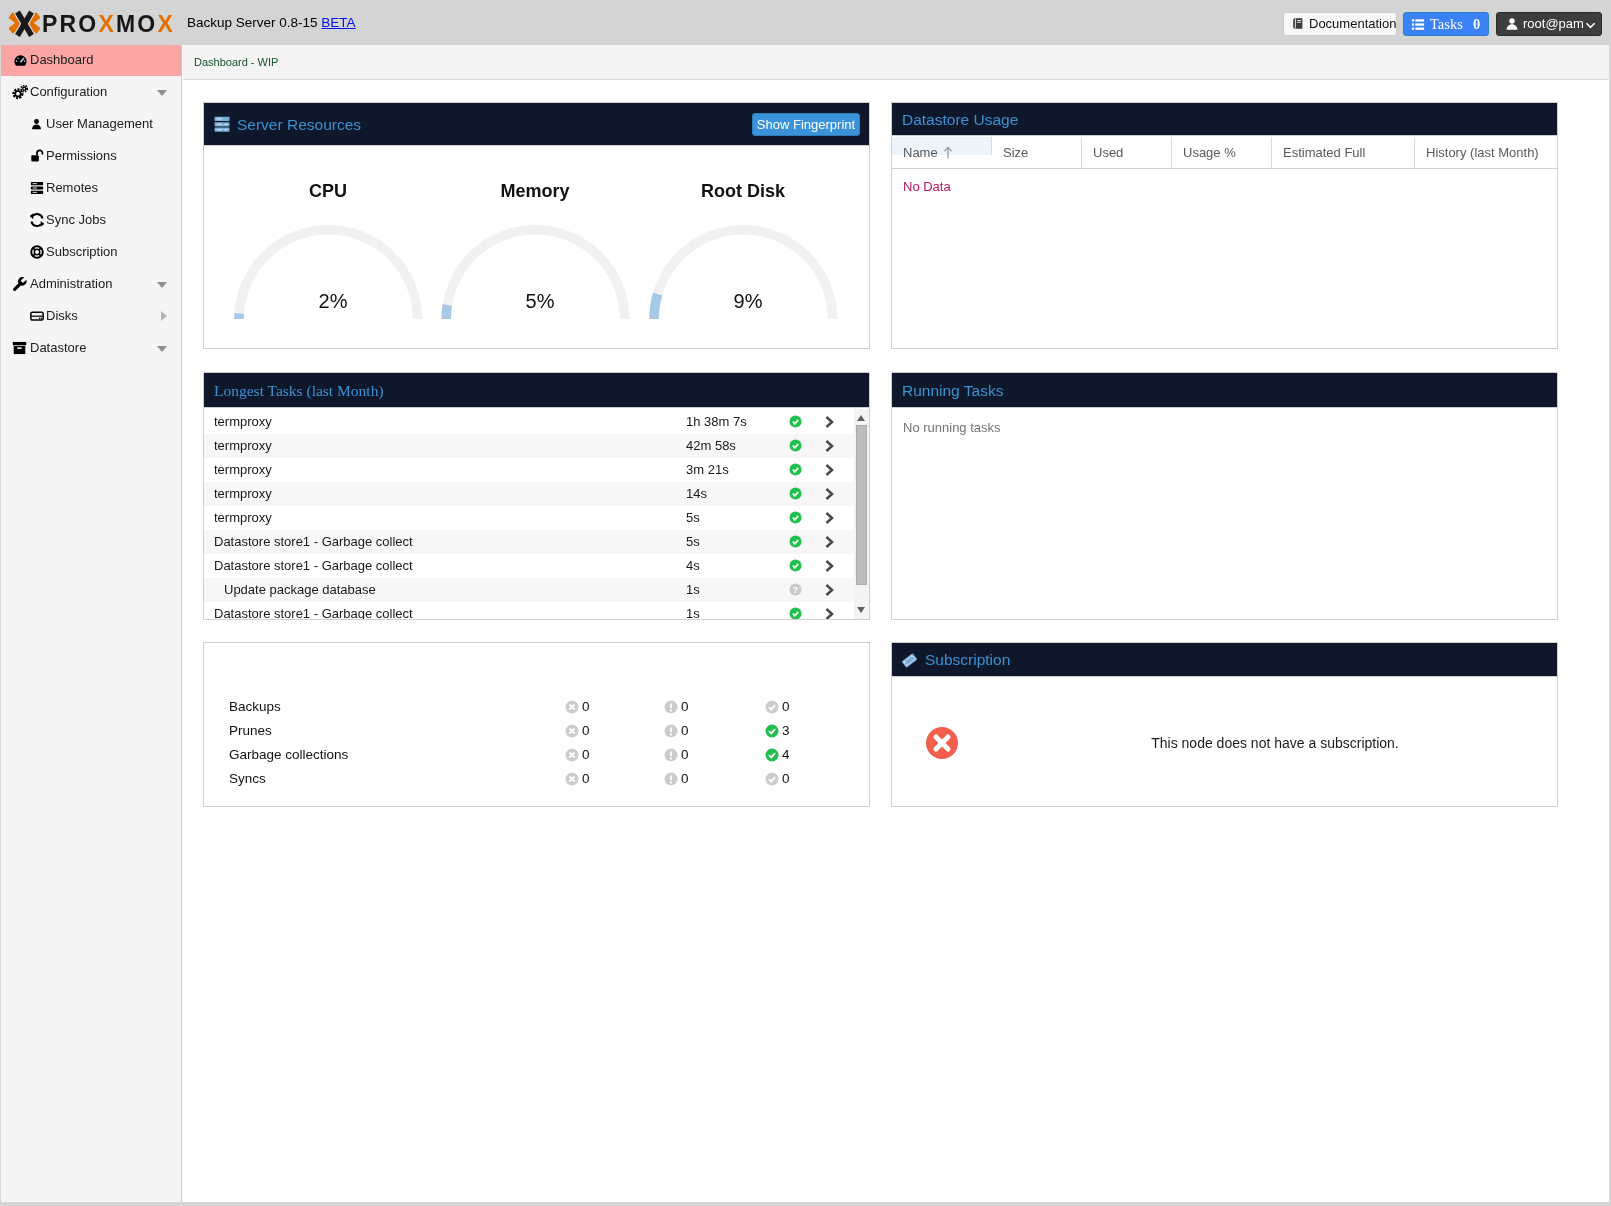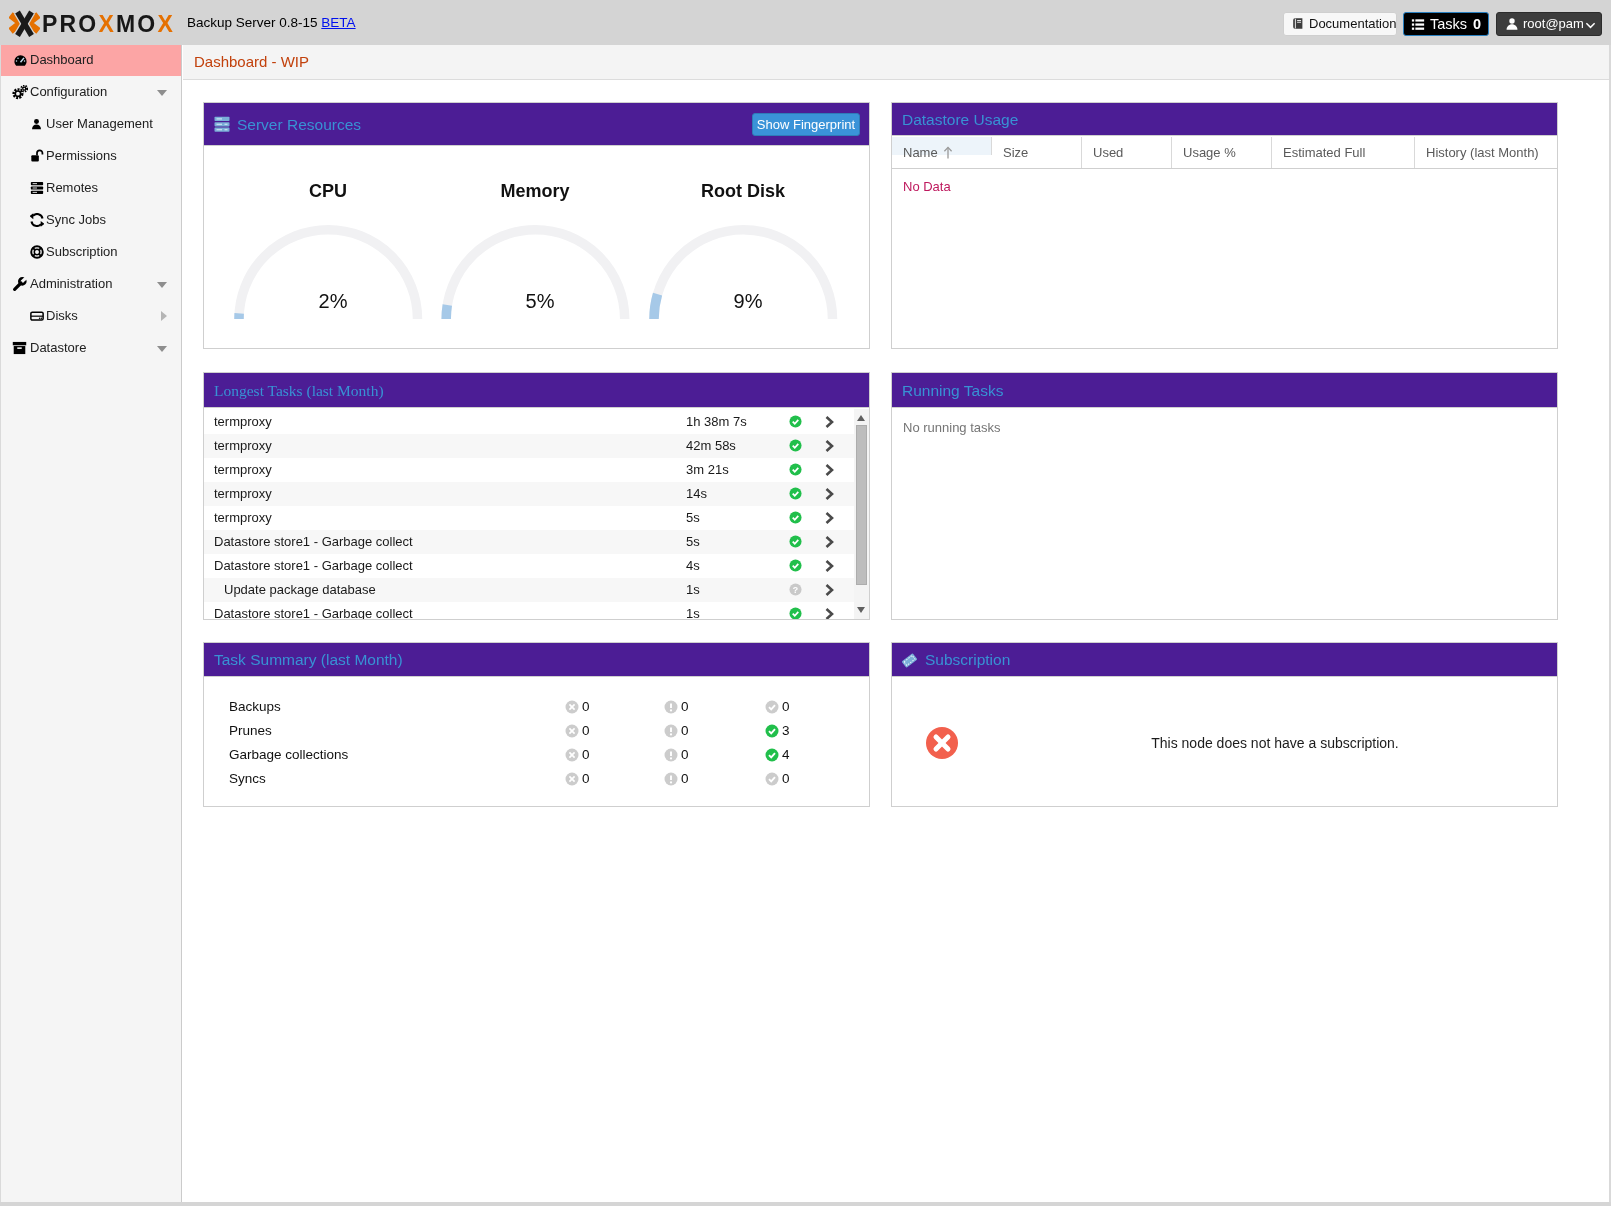--- a/index.html
+++ b/index.html
@@ -17,24 +17,24 @@
 
 #sidebar { position:absolute; left:0; top:45px; width:182px; height:1161px; background:#f5f5f5; border-right:1px solid #cbcbcb; }
 .navrow { position:absolute; left:0; width:181px; height:32px; font-size:13px; color:#202020; }
 .navrow .lbl { position:absolute; top:0; height:32px; line-height:32px; }
 .navrow svg { position:absolute; top:9px; }
 .caret-down { position:absolute; right:14px; top:14px; width:0; height:0; border-left:5px solid transparent; border-right:5px solid transparent; border-top:6px solid #8e8e8e; }
 .caret-right { position:absolute; right:14px; top:11px; width:0; height:0; border-top:5px solid transparent; border-bottom:5px solid transparent; border-left:6px solid #b5b5b5; }
 
 
 #titlebar { position:absolute; left:183px; top:45px; width:1428px; height:35px; background:#f4f4f4; border-bottom:1px solid #dcdcdc; }
-#titlebar span { position:absolute; left:11px; top:0; line-height:34px; font-size:15px; color:#c2410c; }
+#titlebar span { position:absolute; left:11px; top:0; line-height:34px; font-size:11px; color:#14532d; }
 
 .panel { position:absolute; background:#fff; border:1px solid #cfcfcf; }
-.phead { position:absolute; left:0; top:0; right:0; background:#4c1d95; border-bottom:1px solid #cfcfcf; }
+.phead { position:absolute; left:0; top:0; right:0; background:#0f172a; border-bottom:1px solid #cfcfcf; }
 .ptitle { position:absolute; font-size:15.5px; color:#3892d4; }
 </style>
 </head>
 <body>
 <div id="root">
 
 <div id="topbar">
   <svg class="abs" style="left:9px;top:7px" width="31" height="31" viewBox="0 0 31 31">
     <polyline points="1.5,8 11.8,16 1.5,24" fill="none" stroke="#e57000" stroke-width="7"></polyline>
     <polyline points="29.5,8 19.2,16 29.5,24" fill="none" stroke="#e57000" stroke-width="7"></polyline>
@@ -47,21 +47,21 @@
   <div id="prodtext">Backup Server 0.8-15 <a id="beta" href="#">BETA</a></div>
   <div class="topbtn" style="left:1283px;width:114px;background:#f7f7f7;border:1px solid #cfcfcf;color:#111;font-size:13px;">
     <svg style="position:absolute;left:7px;top:4px" width="14" height="14" viewBox="0 0 16 16">
           <path d="M4.5 1.5 h8.5 v12 h-8.5 a2 2 0 0 1 -2-2 v-8 a2 2 0 0 1 2-2 z" fill="#3c3c3c"></path>
           <line x1="5" y1="2" x2="5" y2="13" stroke="#fff" stroke-width="1"></line>
           <line x1="7" y1="4" x2="11.5" y2="4" stroke="#fff" stroke-width="1"></line>
           <line x1="7" y1="6" x2="11.5" y2="6" stroke="#fff" stroke-width="1"></line>
         </svg>
     <span style="position:absolute;left:25px;">Documentation</span>
   </div>
-  <div class="topbtn" style="left:1403px;width:86px;background:#000000;border:1px solid #2980c0;color:#fff;font-size:14.5px;">
+  <div class="topbtn" style="left:1403px;width:86px;background:#3b82f6;border:1px solid #2980c0;color:#fff;font-size:14.5px;font-family:Liberation Serif, serif;">
     <svg style="position:absolute;left:7px;top:5px" width="14" height="14" viewBox="0 0 16 16">
       <rect x="1" y="1.5" width="2.6" height="2.6" fill="#fff"></rect>
           <rect x="5" y="1.5" width="10" height="2.6" fill="#fff"></rect>
       <rect x="1" y="6.2" width="2.6" height="2.6" fill="#fff"></rect>
           <rect x="5" y="6.2" width="10" height="2.6" fill="#fff"></rect>
       <rect x="1" y="10.9" width="2.6" height="2.6" fill="#fff"></rect>
           <rect x="5" y="10.9" width="10" height="2.6" fill="#fff"></rect>
     </svg>
     <span style="position:absolute;left:26px;">Tasks</span>
     <span style="position:absolute;left:69px;font-weight:bold;">0</span>
@@ -348,23 +348,20 @@
 </div>
 
 <div class="panel" style="left:891px;top:372px;width:667px;height:248px;">
   <div class="phead" style="height:35px;">
     <span class="ptitle" style="left:10px;line-height:35px;">Running Tasks</span>
   </div>
   <div style="position:absolute;left:11px;top:47px;font-size:13px;color:#757575;">No running tasks</div>
 </div>
 
 <div class="panel" style="left:203px;top:642px;width:667px;height:165px;">
-  <div class="phead" style="height:34px;">
-    <span class="ptitle" style="left:10px;line-height:34px;">Task Summary (last Month)</span>
-  </div>
   <div id="summaryrows" style="position:absolute;left:0;top:35px;width:665px;height:129px;font-size:13.5px;color:#111;">
 <div style="position:absolute;left:0;top:17px;width:665px;height:24px;">
           <span style="position:absolute;left:25px;line-height:24px;">Backups</span>
           <svg width="14" height="14" viewBox="0 0 14 14" style="position:absolute;left:361px;top:5px">
             <circle cx="7" cy="7" r="6.5" fill="#cccccc"></circle>
             <line x1="4.4" y1="4.4" x2="9.6" y2="9.6" stroke="#fff" stroke-width="1.7"></line>
             <line x1="9.6" y1="4.4" x2="4.4" y2="9.6" stroke="#fff" stroke-width="1.7"></line>
           </svg>
           <span style="position:absolute;left:378px;line-height:24px;">0</span>
           <svg width="14" height="14" viewBox="0 0 14 14" style="position:absolute;left:460px;top:5px">

